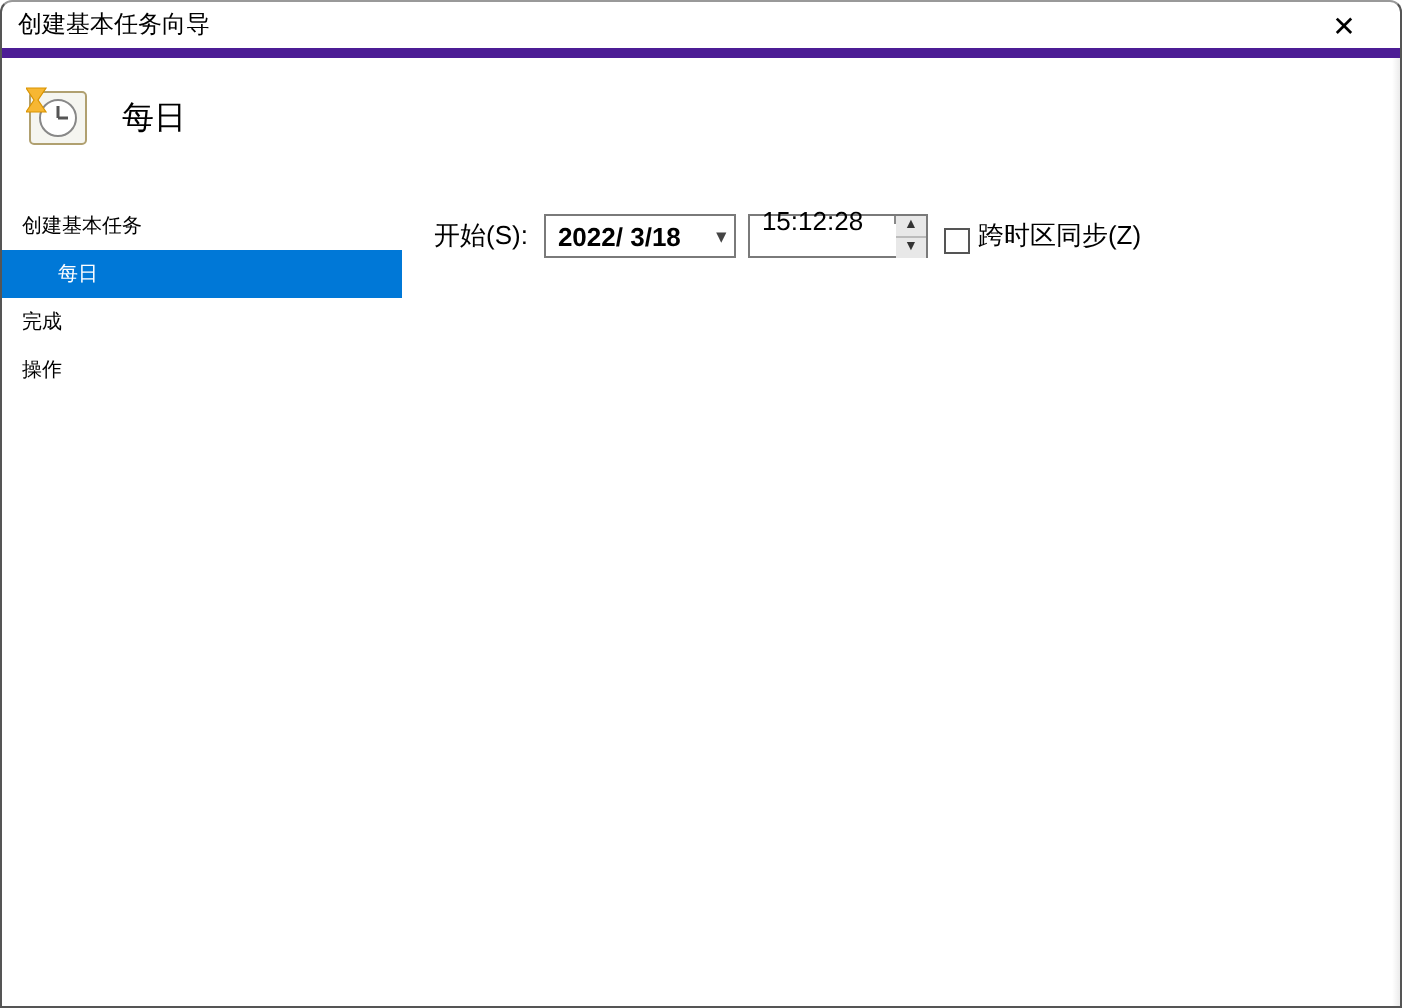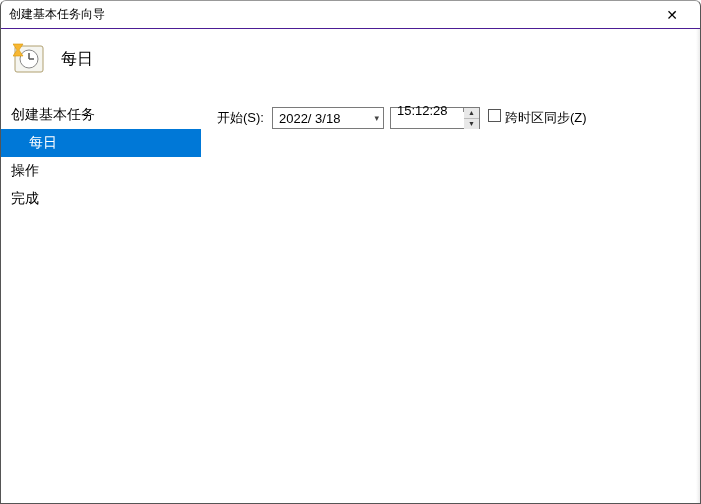--- a/index.html
+++ b/index.html
@@ -15,21 +15,21 @@
     border: 1px solid #555;
     border-top: 1px solid #999;
     border-radius: 6px 6px 0 0;
     position: relative;
   }
   .titlebar {
     height: 28px;
     display: flex;
     align-items: center;
     padding: 0 8px;
-    border-bottom: 1px solid #4c1d95;
+    border-bottom: 5px solid #4c1d95;
     justify-content: flex-end;
   }
   .titlebar .title { flex: 1; font-size: 12px; }
   .close-btn {
     width: 40px;
     height: 100%;
     display: flex;
     align-items: center;
     justify-content: center;
     font-size: 14px;
@@ -51,21 +51,21 @@
   .content {
     display: flex;
     height: calc(100% - 28px - 60px);
   }
   .sidebar {
     width: 200px;
     padding: 12px 0 0 0;
   }
   .sidebar-item {
     padding: 5px 10px;
-    font-size: 14px;
+    font-size: 10px;
     cursor: pointer;
   }
   .sidebar-item.child {
     padding-left: 28px;
   }
   .sidebar-item.selected {
     background: #0078d7;
     color: #fff;
   }
   .main {
@@ -82,22 +82,23 @@
   .label { margin-right: 2px; }
   .date-picker, .time-picker {
     display: flex;
     align-items: center;
     border: 1px solid #7a7a7a;
     background: #fff;
     height: 22px;
   }
   .date-picker {
     padding: 0 4px 0 6px;
-    width: 112px;
+    width: 96px;
     justify-content: space-between;
+    font-weight: bold;
   }
   .date-picker .chev {
     font-size: 9px;
     color: #444;
   }
   .time-picker {
     padding: 0 0 16px 6px;
     width: 90px;
   }
   .time-picker .val { flex: 1; }
@@ -112,21 +113,21 @@
     flex: 1;
     font-size: 7px;
     line-height: 10px;
     text-align: center;
     color: #333;
     background: #e8e8e8;
     border-bottom: 1px solid #bbb;
     cursor: pointer;
   }
   .spinner .arrow:last-child { border-bottom: none; }
-  .checkbox-wrap { display: flex; align-items: flex-start; gap: 4px; margin-left: 2px;}
+  .checkbox-wrap { display: flex; align-items: flex-end; gap: 4px; margin-left: 2px;}
   .checkbox-box {
     width: 13px; height: 13px;
     border: 1px solid #555;
     background: #fff;
   }
   .num-input {
     border: 1px solid #7a7a7a;
     width: 32px;
     height: 20px;
     padding: 0 4px;
@@ -163,22 +164,22 @@
       <polygon points="0,2 10,2 6,8 10,14 0,14 4,8" fill="#f7b733" stroke="#d99400" stroke-width="0.6"></polygon>
     </svg>
   </div>
   <span class="header-title">每日</span>
 </div>
 
 <div class="content">
   <div class="sidebar" id="sidebar">
       <div class="sidebar-item"><span>创建基本任务</span></div>
       <div class="sidebar-item child selected"><span>每日</span></div>
+      <div class="sidebar-item"><span>完成</span></div>
       <div class="sidebar-item"><span>操作</span></div>
-      <div class="sidebar-item"><span>完成</span></div>
     </div>
 
   <div class="main">
     <div class="row">
       <span class="label">开始(S):</span>
 
       <div class="date-picker">
         <span>2022/ 3/18</span>
         <span class="chev">▾</span>
       </div>

